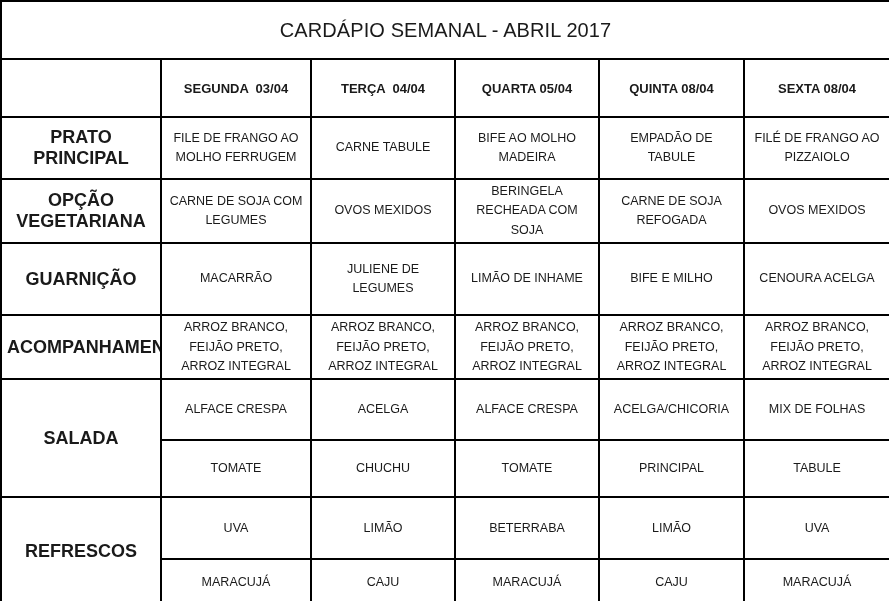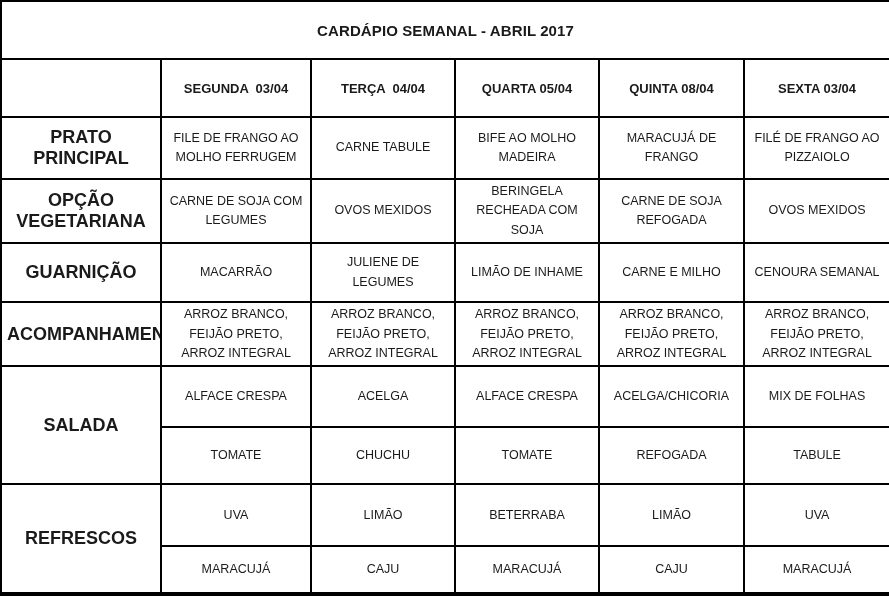--- a/index.html
+++ b/index.html
@@ -22,29 +22,29 @@
     border-bottom: 4px solid #000;
   }
   table.menu td, table.menu th {
     border: 2px solid #000;
     text-align: center;
     vertical-align: middle;
     padding: 2px 5px;
     overflow: hidden;
   }
   td.title-cell {
-    font-weight: bold;
-    font-size: 15px;
+    font-weight: normal;
+    font-size: 20px;
     letter-spacing: 0.1px;
   }
   tr.r-title    { height: 58px; }
   tr.r-header   { height: 58px; border-radius: 25px; }
   tr.r-prato    { height: 62px; }
   tr.r-veg      { height: 60px; }
-  tr.r-guarn    { height: 59px; }
+  tr.r-guarn    { height: 72px; }
   tr.r-acomp    { height: 60px; }
   tr.r-salada1  { height: 61px; }
   tr.r-salada2  { height: 57px; }
   tr.r-refr1    { height: 62px; }
   tr.r-refr2    { height: 48px; }
   th.day {
     font-weight: bold;
     font-size: 13px;
     white-space: pre-wrap;
   }
@@ -77,48 +77,48 @@
         <tr class="r-title">
       <td class="title-cell" colspan="6">CARDÁPIO SEMANAL - ABRIL 2017</td>
     </tr>
 
     <tr class="r-header">
       <th></th>
       <th class="day">SEGUNDA  03/04</th>
       <th class="day">TERÇA  04/04</th>
       <th class="day">QUARTA 05/04</th>
       <th class="day">QUINTA 08/04</th>
-      <th class="day">SEXTA 03/04</th>
+      <th class="day">SEXTA 08/04</th>
     </tr>
 
     <tr class="r-prato">
       <td class="row-label">PRATO PRINCIPAL</td>
       <td class="cell">FILE DE FRANGO AO MOLHO FERRUGEM</td>
       <td class="cell">CARNE TABULE</td>
       <td class="cell">BIFE AO MOLHO MADEIRA</td>
-      <td class="cell">MARACUJÁ DE FRANGO</td>
+      <td class="cell">EMPADÃO DE TABULE</td>
       <td class="cell">FILÉ DE FRANGO AO PIZZAIOLO</td>
     </tr>
 
     <tr class="r-veg">
       <td class="row-label">OPÇÃO VEGETARIANA</td>
       <td class="cell">CARNE DE SOJA COM LEGUMES</td>
       <td class="cell">OVOS MEXIDOS</td>
       <td class="cell">BERINGELA RECHEADA COM SOJA</td>
       <td class="cell">CARNE DE SOJA REFOGADA</td>
       <td class="cell">OVOS MEXIDOS</td>
     </tr>
 
     <tr class="r-guarn">
       <td class="row-label">GUARNIÇÃO</td>
       <td class="cell">MACARRÃO</td>
       <td class="cell">JULIENE DE LEGUMES</td>
       <td class="cell">LIMÃO DE INHAME</td>
-      <td class="cell">CARNE E MILHO</td>
-      <td class="cell">CENOURA SEMANAL</td>
+      <td class="cell">BIFE E MILHO</td>
+      <td class="cell">CENOURA ACELGA</td>
     </tr>
 
     <tr class="r-acomp">
       <td class="row-label">ACOMPANHAMENTOS</td>
       <td class="cell">ARROZ BRANCO, FEIJÃO PRETO, ARROZ INTEGRAL</td>
       <td class="cell">ARROZ BRANCO, FEIJÃO PRETO, ARROZ INTEGRAL</td>
       <td class="cell">ARROZ BRANCO, FEIJÃO PRETO, ARROZ INTEGRAL</td>
       <td class="cell">ARROZ BRANCO, FEIJÃO PRETO, ARROZ INTEGRAL</td>
       <td class="cell">ARROZ BRANCO, FEIJÃO PRETO, ARROZ INTEGRAL</td>
     </tr>
@@ -128,21 +128,21 @@
       <td class="cell">ALFACE CRESPA</td>
       <td class="cell">ACELGA</td>
       <td class="cell">ALFACE CRESPA</td>
       <td class="cell">ACELGA/CHICORIA</td>
       <td class="cell">MIX DE FOLHAS</td>
     </tr>
     <tr class="r-salada2">
       <td class="cell">TOMATE</td>
       <td class="cell">CHUCHU</td>
       <td class="cell">TOMATE</td>
-      <td class="cell">REFOGADA</td>
+      <td class="cell">PRINCIPAL</td>
       <td class="cell">TABULE</td>
     </tr>
 
     <tr class="r-refr1">
       <td class="row-label" rowspan="2">REFRESCOS</td>
       <td class="cell">UVA</td>
       <td class="cell">LIMÃO</td>
       <td class="cell">BETERRABA</td>
       <td class="cell">LIMÃO</td>
       <td class="cell">UVA</td>

